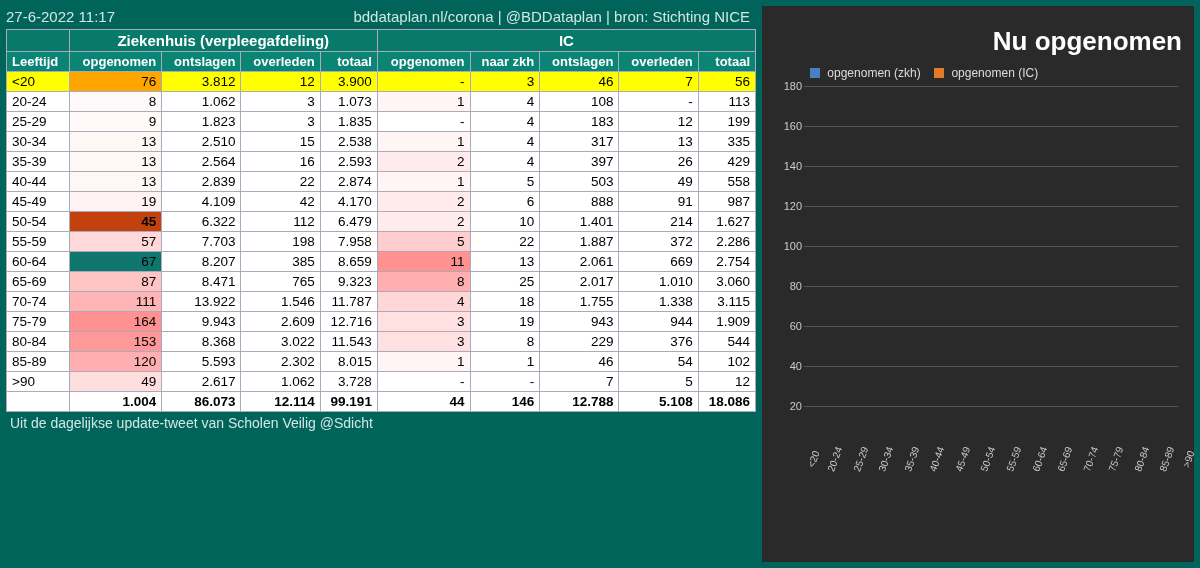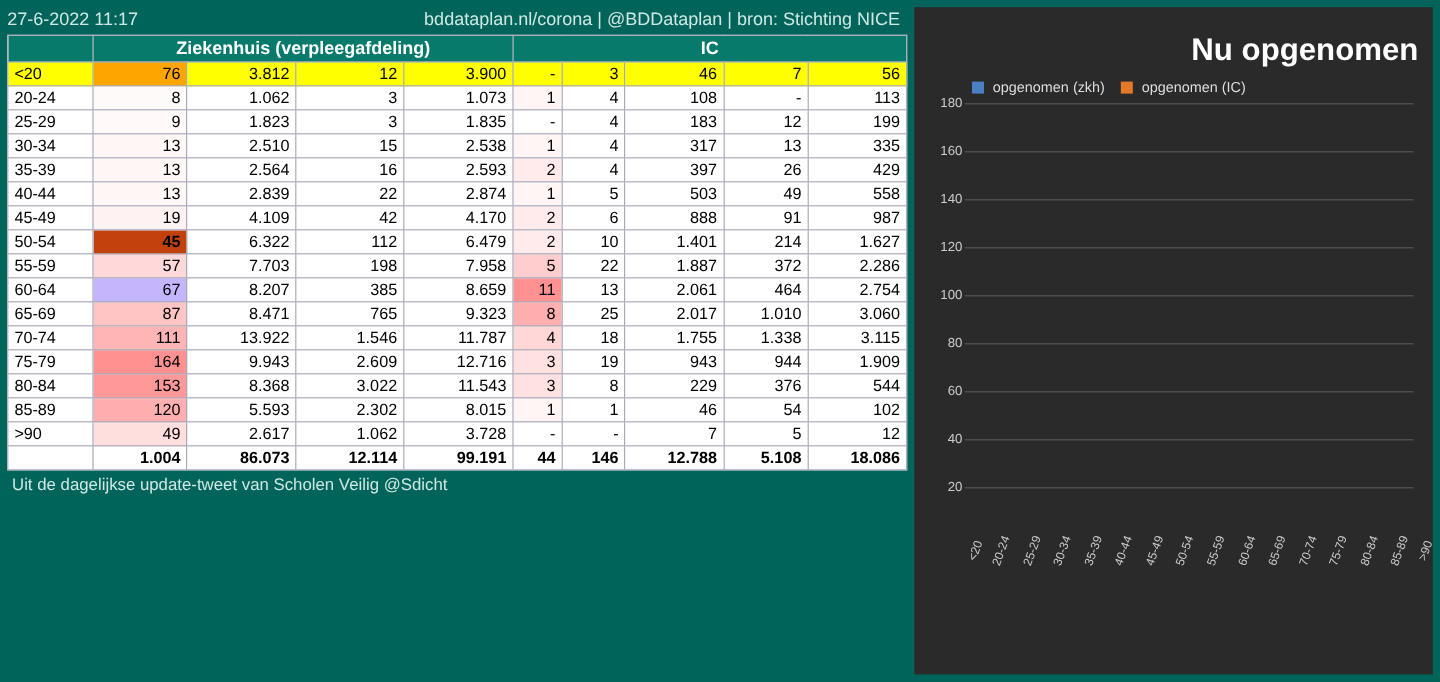--- a/index.html
+++ b/index.html
@@ -96,20 +96,32 @@
       <span>bddataplan.nl/corona | @BDDataplan | bron: Stichting NICE</span>
     </div>
 
     <table>
       <thead>
         <tr class="grp-head">
           <th></th>
           <th colspan="4">Ziekenhuis (verpleegafdeling)</th>
           <th colspan="5">IC</th>
         </tr>
+        <tr class="col-head">
+          <th>Leeftijd</th>
+          <th class="r">opgenomen</th>
+          <th class="r">ontslagen</th>
+          <th class="r">overleden</th>
+          <th class="r">totaal</th>
+          <th class="r">opgenomen</th>
+          <th class="r">naar zkh</th>
+          <th class="r">ontslagen</th>
+          <th class="r">overleden</th>
+          <th class="r">totaal</th>
+        </tr>
       </thead>
       <tbody id="tbody">
           <tr class="highlight">
             <td class="age">&lt;20</td>
             <td class="hl-orange">76</td>
             <td>3.812</td>
             <td>12</td>
             <td>3.900</td>
             <td>-</td>
             <td>3</td>
@@ -208,28 +220,28 @@
             <td>198</td>
             <td>7.958</td>
             <td style="background:rgb(255,205,205);">5</td>
             <td>22</td>
             <td>1.887</td>
             <td>372</td>
             <td>2.286</td>
           </tr>
           <tr>
             <td class="age">60-64</td>
-            <td style="background:#c4b5fd;">67</td>
+            <td style="background:#0f766e;">67</td>
             <td>8.207</td>
             <td>385</td>
             <td>8.659</td>
             <td style="background:rgb(255,145,145);">11</td>
             <td>13</td>
             <td>2.061</td>
-            <td>464</td>
+            <td>669</td>
             <td>2.754</td>
           </tr>
           <tr>
             <td class="age">65-69</td>
             <td style="background:rgb(255,197,197);">87</td>
             <td>8.471</td>
             <td>765</td>
             <td>9.323</td>
             <td style="background:rgb(255,175,175);">8</td>
             <td>25</td>

